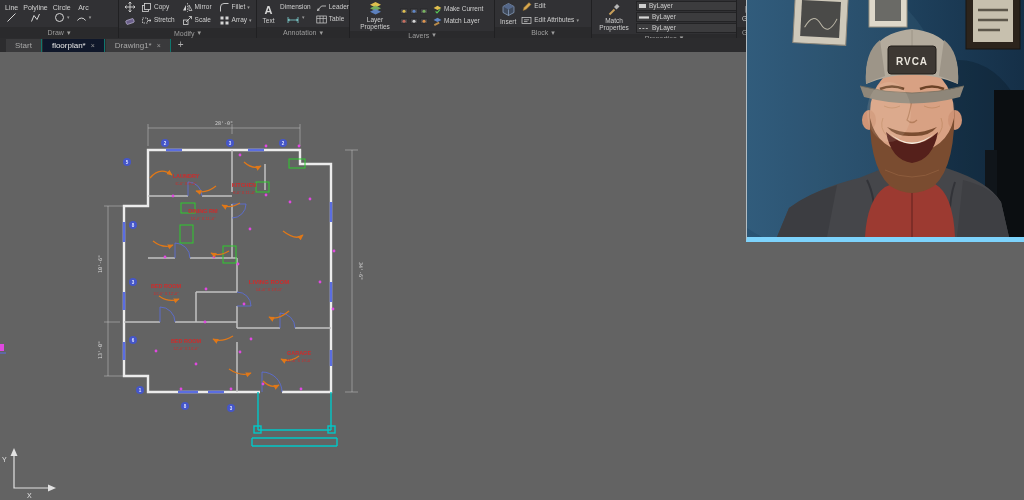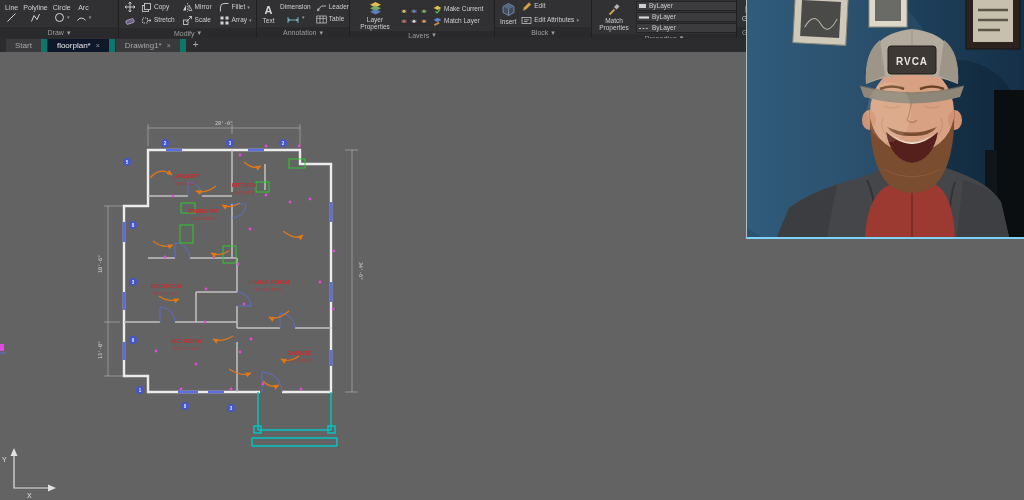--- a/index.html
+++ b/index.html
@@ -35,32 +35,32 @@
     background:#3c3c3e;border:1px solid #232325;font-size:6.5px;color:#cfcfcf;padding:0 2px;line-height:1;
   }
   .swatch{width:7px;height:4px;background:#cfcfcf;display:block;flex:none;}
   
   .tabs{
     position:absolute;top:38px;left:0;width:1024px;height:14px;
     background:#2c2c2e;display:flex;align-items:flex-end;z-index:5;
   }
   .tab{
     height:13px;padding:0 9px;margin-right:1px;display:flex;align-items:center;gap:5px;
-    background:#3a3a3c;color:#a8a8a8;font-size:8px;border-right:6px solid #0f766e;line-height:1;
+    background:#3a3a3c;color:#a8a8a8;font-size:8px;border-right:1px solid #0f766e;line-height:1;
   }
   .tab:first-child{margin-left:6px;}
   .tab.active{background:#0f172a;color:#e8e8e8;}
   .tab .tx{font-size:7px;color:#9a9a9a;}
   .plus{margin-left:6px;color:#b0b0b0;font-size:10px;align-self:center;line-height:1;}
   
   .canvas{position:absolute;top:52px;left:0;width:1024px;height:448px;background:#636363;}
   
   .webcam{
     position:absolute;top:0;left:746px;width:278px;height:237px;overflow:hidden;z-index:50;
-    border-left:1px solid #b2bcc2;border-bottom:2px solid #7dd3fc;background:#f0abfc;
+    border-left:1px solid #b2bcc2;border-bottom:5px solid #7dd3fc;background:#f0abfc;
   }
 </style>
 </head>
 <body>
 
 <div class="ribbon">
 
   <div class="panel" style="width:118px">
     <div class="panel-content">
       <div class="tool-col">

